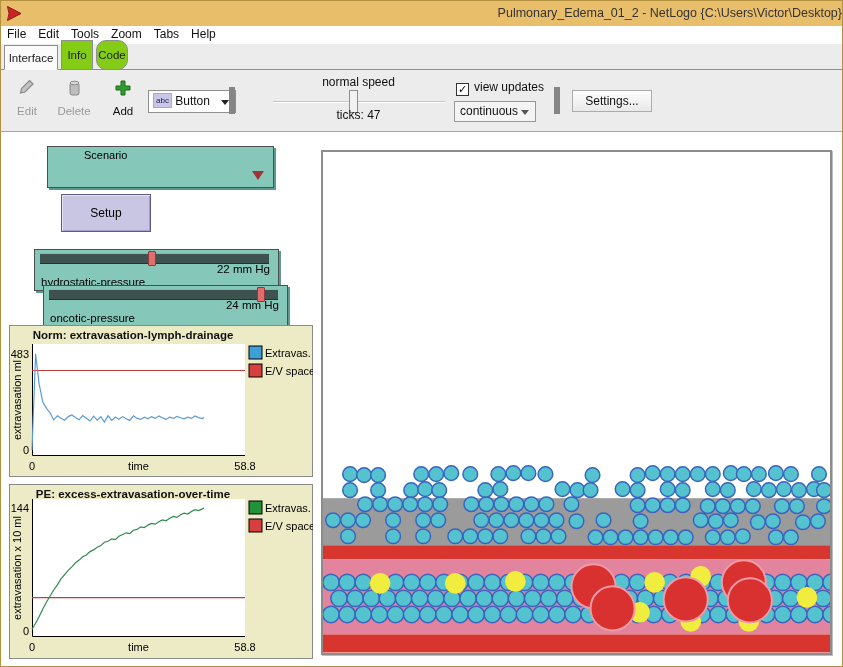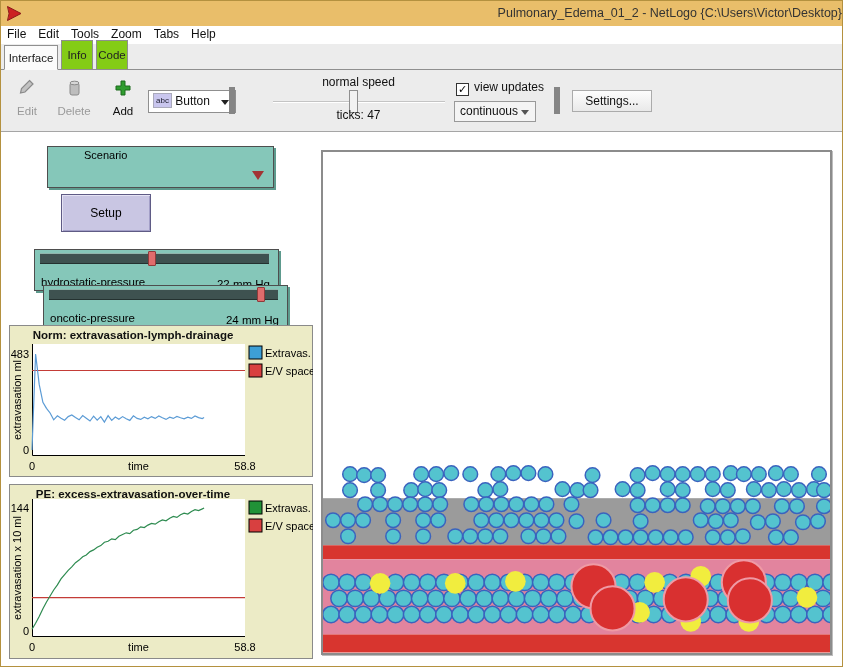--- a/index.html
+++ b/index.html
@@ -43,21 +43,21 @@
   #chooser .clabel{position:absolute;left:6px;top:2px;font-size:11px;color:#000;margin-left:30px;}
   #chooser .cfield{position:absolute;left:5px;top:17px;right:5px;bottom:4px;background:#90d1c3;border-top:1px solid #cfeee6;border-left:1px solid #cfeee6;border-right:1px solid #4f8277;border-bottom:1px solid #4f8277;font-size:11.5px;color:#000;padding:3px 4px;}
   #chooser .ctri{position:absolute;right:9px;top:24px;width:0;height:0;border-left:6px solid transparent;border-right:6px solid transparent;border-top:9px solid #a23434;}
   .nl-button{position:absolute;width:90px;height:38px;background:#c9c6e3;border:1px solid #5f5b85;box-shadow:inset 1px 1px 0 #e5e3f4,inset -1px -1px 0 #a39fc8;font-size:12px;color:#000;text-align:center;line-height:36px;}
   #go-btn svg{position:absolute;right:3px;bottom:3px;}
   
   .nl-slider{position:absolute;left:33px;width:245px;height:42px;background:#85c7b9;border:1px solid #4e4e4e;box-shadow:2px 2px 0 #5d9a8d;}
   .nl-slider .track{position:absolute;left:5px;top:3px;width:229px;height:11px;background:#3e5250;border-top:1px solid #8fb5ac;border-bottom:1px solid #243230;}
   .nl-slider .handle{position:absolute;top:1px;width:8px;height:15px;background:#e06c6c;border:1px solid #8f3b3b;border-radius:1px;}
   .nl-slider .slabel{position:absolute;left:6px;bottom:2px;font-size:11.5px;color:#000;}
-  .nl-slider .svalue{position:absolute;right:8px;bottom:0;font-size:11.5px;color:#000;}
+  .nl-slider .svalue{position:absolute;right:8px;bottom:15px;font-size:11.5px;color:#000;}
   
   .plot{position:absolute;}
   
   #view-wrap{position:absolute;left:320px;top:18px;width:511px;height:505px;border:2px solid #8c8c8c;background:#fff;box-shadow:1px 1px 0 #bdbdbd;}
   #view-wrap svg{display:block;}
 </style>
 </head>
 <body>
 
 <div id="window">
@@ -67,21 +67,21 @@
       <path d="M1.5 1.5 L15 8.5 L1.5 15.5 Q4.5 8.5 1.5 1.5 Z" fill="#cc2222" stroke="#8b1a1a" stroke-width="1"></path>
     </svg>
     <div class="title">Pulmonary_Edema_01_2 - NetLogo {C:\Users\Victor\Desktop}</div>
   </div>
 
   <div id="menubar"><span class="menu-item">File</span><span class="menu-item">Edit</span><span class="menu-item">Tools</span><span class="menu-item">Zoom</span><span class="menu-item">Tabs</span><span class="menu-item">Help</span></div>
 
   <div id="tabbar">
       <div class="tab active" style="left: 3px; width: 54px;">Interface</div>
       <div class="tab" style="left: 60px; width: 32px;">Info</div>
-      <div class="tab" style="left: 95px; width: 32px;">Code</div>
+      <div class="tab" style="left: 95px; width: 32px; border-radius: 10px;">Code</div>
     </div>
 
   <div id="toolbar">
     <div class="tool disabled" style="left:8px;width:36px;">
       <span class="ticon">
         <svg width="18" height="20" viewBox="0 0 18 20">
             <path d="M11.5 2.5 l3.5 3.5 -8 8 -4.5 1 1 -4.5 z" fill="#c2c2c2" stroke="#8a8a8a" stroke-width="1.2"></path>
           </svg>
       </span>
       <span class="tlabel">Edit</span>

